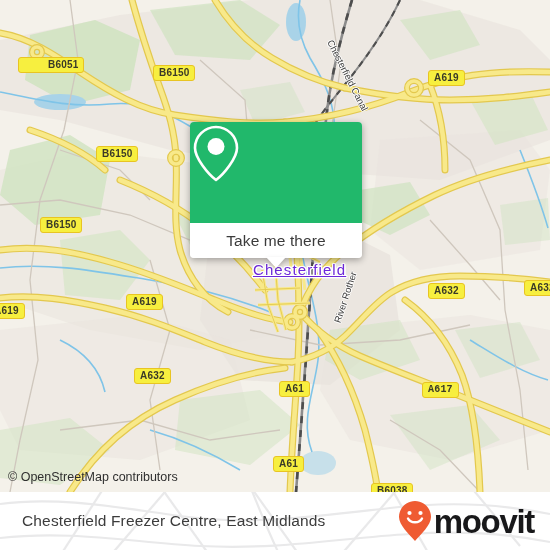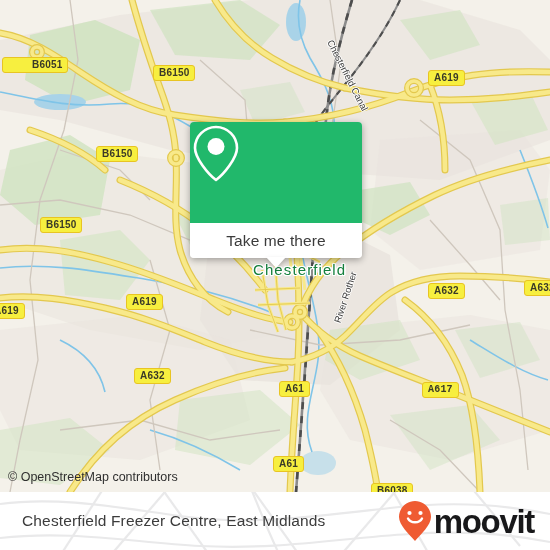--- a/index.html
+++ b/index.html
@@ -36,26 +36,27 @@
     letter-spacing:0.2px;
     white-space:nowrap;
     box-sizing:border-box;
   }
 
   
   .place-label{
     position:absolute;
     font-family:"Liberation Sans", sans-serif;
     font-size:15px;
-    color:#15803d;
+    color:#6d28d9;
     letter-spacing:1.1px;
     white-space:nowrap;
     text-shadow:
       1.4px 0 #fff, -1.4px 0 #fff, 0 1.4px #fff, 0 -1.4px #fff,
       1px 1px #fff, -1px -1px #fff, 1px -1px #fff, -1px 1px #fff;
+    text-decoration: underline;
   }
   
   .water-label{
     position:absolute;
     font-family:"Liberation Sans", sans-serif;
     font-size:9.5px;
     color:#3d3d3d;
     white-space:nowrap;
     transform-origin:0 50%;
     text-shadow:
@@ -303,21 +304,21 @@
     <div>
       <div class="place-label" style="left:253px;top:261px;">Chesterfield</div>
     </div>
 
     <div>
       <div class="water-label" style="left:330px;top:35px;transform:rotate(63deg);">Chesterfield Canal</div>
       <div class="water-label" style="left:337px;top:317px;transform:rotate(-72deg);">River Rother</div>
     </div>
 
     <div>
-      <div class="shield" style="left:2px;top:57px;padding-left:29px;">B6051</div>
+      <div class="shield" style="left:18px;top:57px;padding-left:29px;">B6051</div>
       <div class="shield" style="left:153px;top:65px;">B6150</div>
       <div class="shield" style="left:428px;top:70px;">A619</div>
       <div class="shield" style="left:96px;top:146px;">B6150</div>
       <div class="shield" style="left:40px;top:217px;">B6150</div>
       <div class="shield" style="left:-12px;top:303px;">A619</div>
       <div class="shield" style="left:126px;top:294px;">A619</div>
       <div class="shield" style="left:428px;top:283px;">A632</div>
       <div class="shield" style="left:524px;top:280px;">A632</div>
       <div class="shield" style="left:134px;top:368px;">A632</div>
       <div class="shield" style="left:279px;top:381px;">A61</div>

